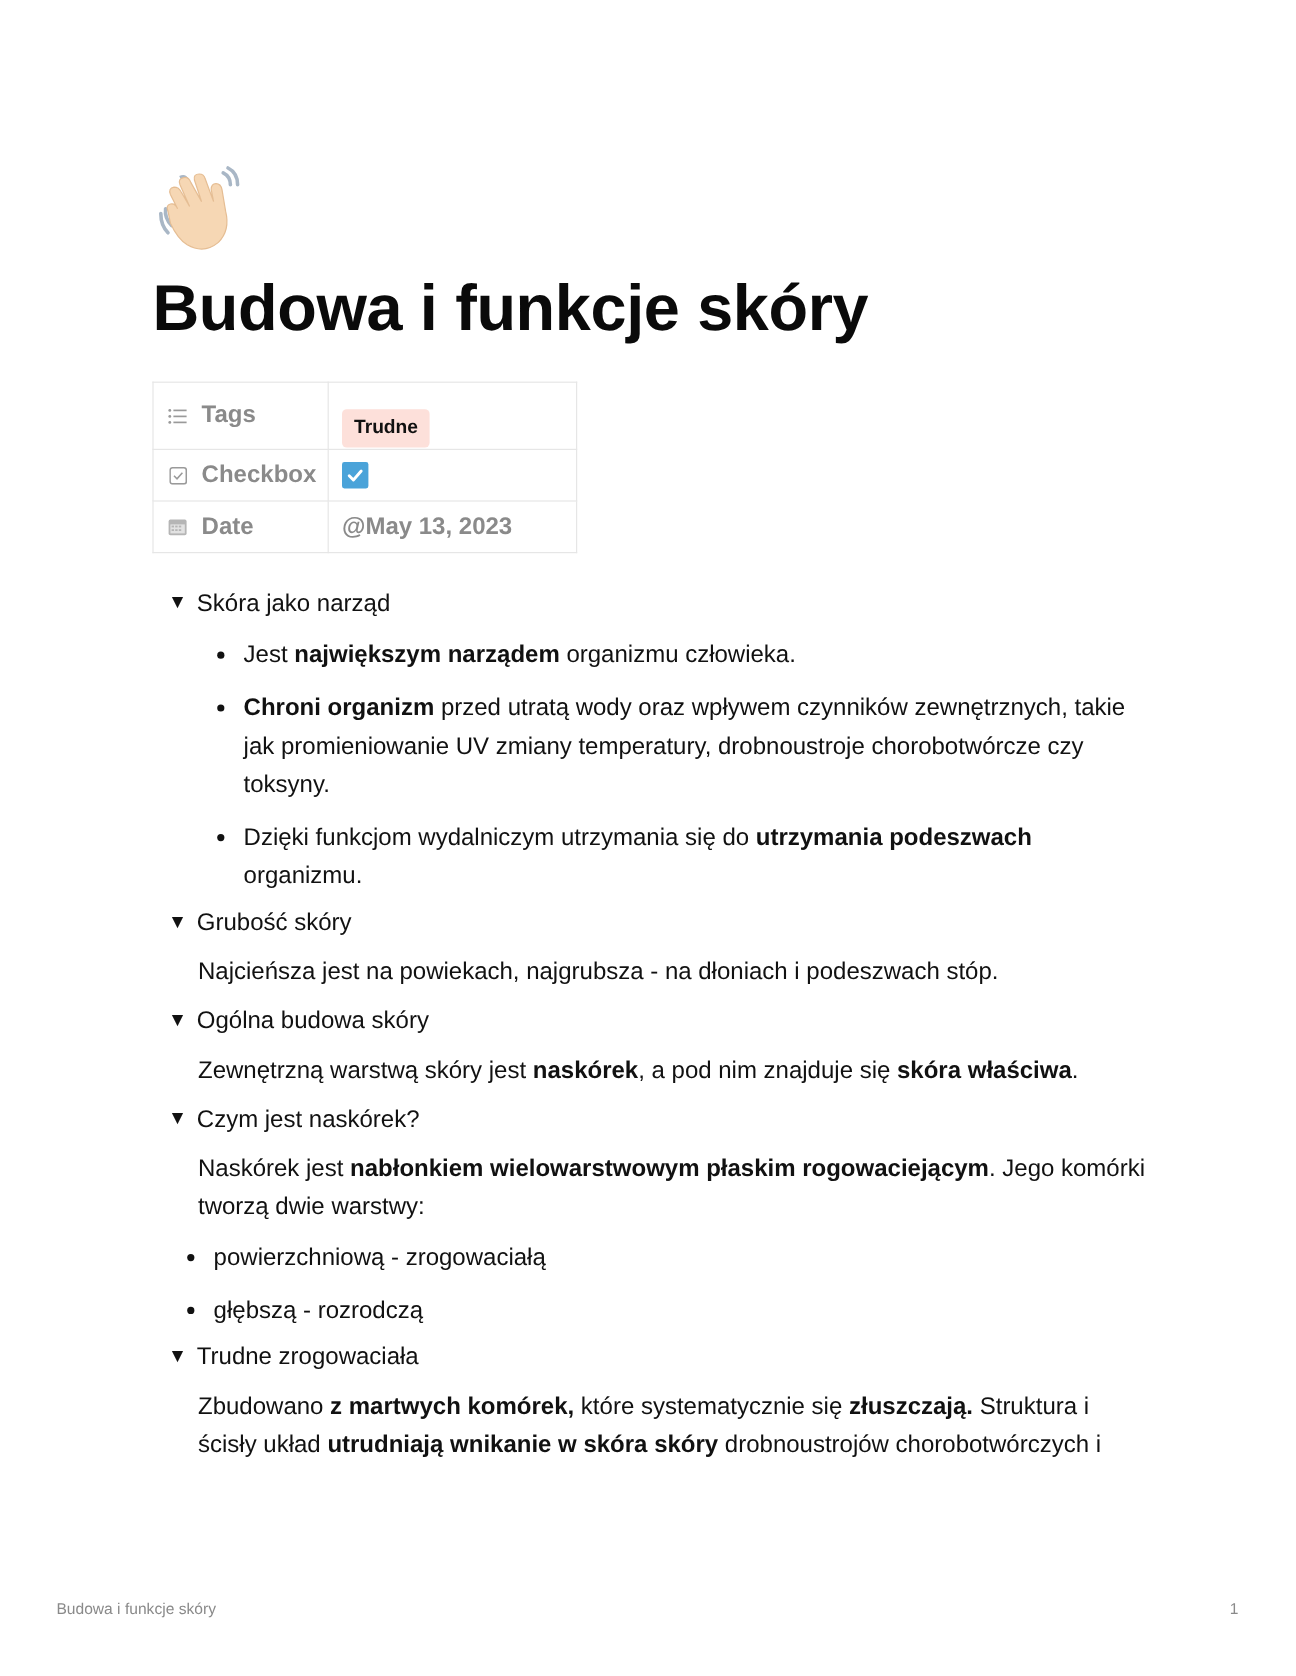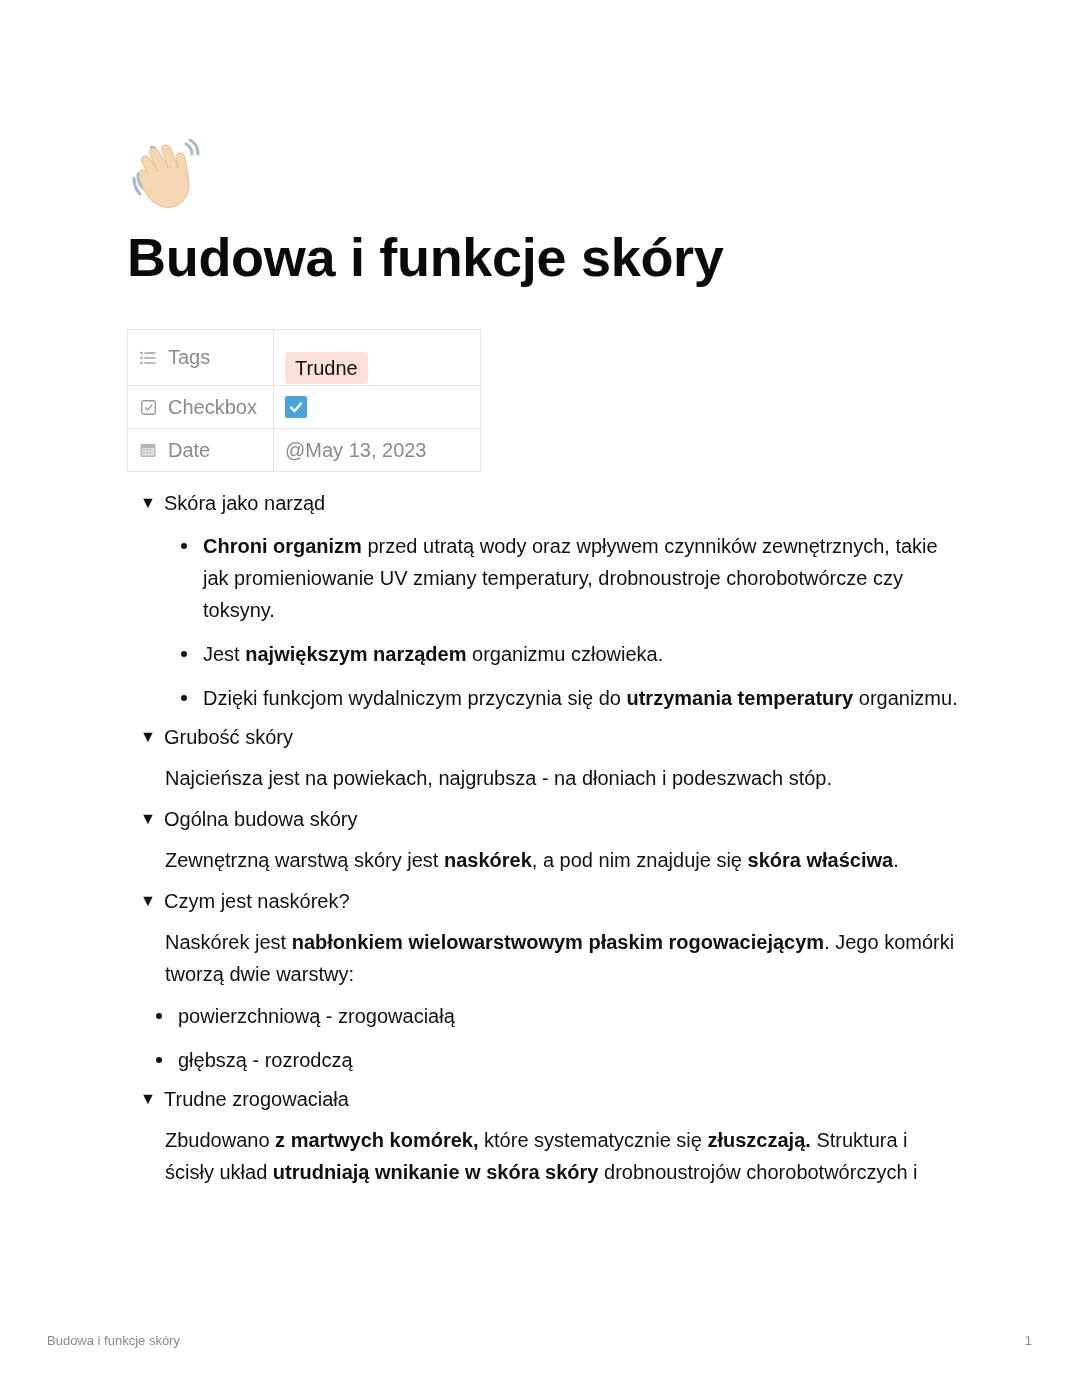--- a/index.html
+++ b/index.html
@@ -7,35 +7,36 @@
       width: 1080px; height: 1397px; position: relative; overflow: hidden;
       font-family: "Liberation Sans", sans-serif; color: #111111;
     }
     .page-icon { position: absolute; left: 128px; top: 136px; width: 80px; height: 80px; }
     .page-title {
       position: absolute; left: 127px; top: 222px; margin: 0;
       font-size: 54px; font-weight: 700; letter-spacing: -0.3px; color: #0a0a0a;
       line-height: 70px;
     }
     .props {
-      position: absolute; left: 127px; top: 329px; border-collapse: collapse;
+      position: absolute; left: 127px; top: 318px; border-collapse: collapse;
       font-size: 20px;
+      font-weight: bold;
     }
     .props td { border: 1.5px solid #e6e6e6; padding: 0; }
     .props .k { width: 145px; color: #8a8a8a; }
     .props .v { width: 206px; }
     .props .k .inner { display: flex; align-items: center; padding-left: 11px; }
     .props .v .inner { display: flex; align-items: center; padding-left: 11px; }
     .r1 td { height: 55px; }
     .r2 td { height: 42px; }
     .r3 td { height: 42px; }
     .picon { width: 18px; height: 18px; margin-right: 11px; display: inline-flex; align-items: center; justify-content: center; }
     .tag {
       background: #fde0da; color: #111; border-radius: 4px; padding: 4px 10px;
-      font-size: 20px; line-height: 24px; margin-top: 20px;
+      font-size: 16px; line-height: 24px; margin-top: 20px;
     }
     .check {
       width: 22px; height: 22px; background: #4aa3d9; border-radius: 2px;
       display: inline-flex; align-items: center; justify-content: center;
     }
     .date { color: #8a8a8a; }
     .content { position: absolute; left: 140px; top: 486px; width: 820px; font-size: 20px; line-height: 32px; }
     .toggle { display: flex; align-items: center; height: 34px; }
     .tri { width: 24px; font-size: 16px; color: #111; display: inline-block; }
     .tbody { padding-left: 25px; }
@@ -145,27 +146,27 @@
 <div class="content">
 
   <div>
     <div class="toggle">
       <span class="tri">▼</span>
       <span>Skóra jako narząd</span>
     </div>
     <div class="tbody">
       <ul class="bl" style="margin-top:10px;">
         <li><span class="dot"></span>
+          <span>Jest </span><b>największym narządem</b><span> organizmu człowieka.</span>
+        </li>
+        <li><span class="dot"></span>
           <b>Chroni organizm</b><span> przed utratą wody oraz wpływem czynników zewnętrznych, takie jak promieniowanie UV zmiany temperatury, drobnoustroje chorobotwórcze czy toksyny.</span>
         </li>
         <li><span class="dot"></span>
-          <span>Jest </span><b>największym narządem</b><span> organizmu człowieka.</span>
-        </li>
-        <li><span class="dot"></span>
-          <span>Dzięki funkcjom wydalniczym przyczynia się do </span><b>utrzymania temperatury</b><span> organizmu.</span>
+          <span>Dzięki funkcjom wydalniczym utrzymania się do </span><b>utrzymania podeszwach</b><span> organizmu.</span>
         </li>
       </ul>
     </div>
   </div>
 
   <div style="margin-top:-6px;">
     <div class="toggle">
       <span class="tri">▼</span>
       <span>Grubość skóry</span>
     </div>

